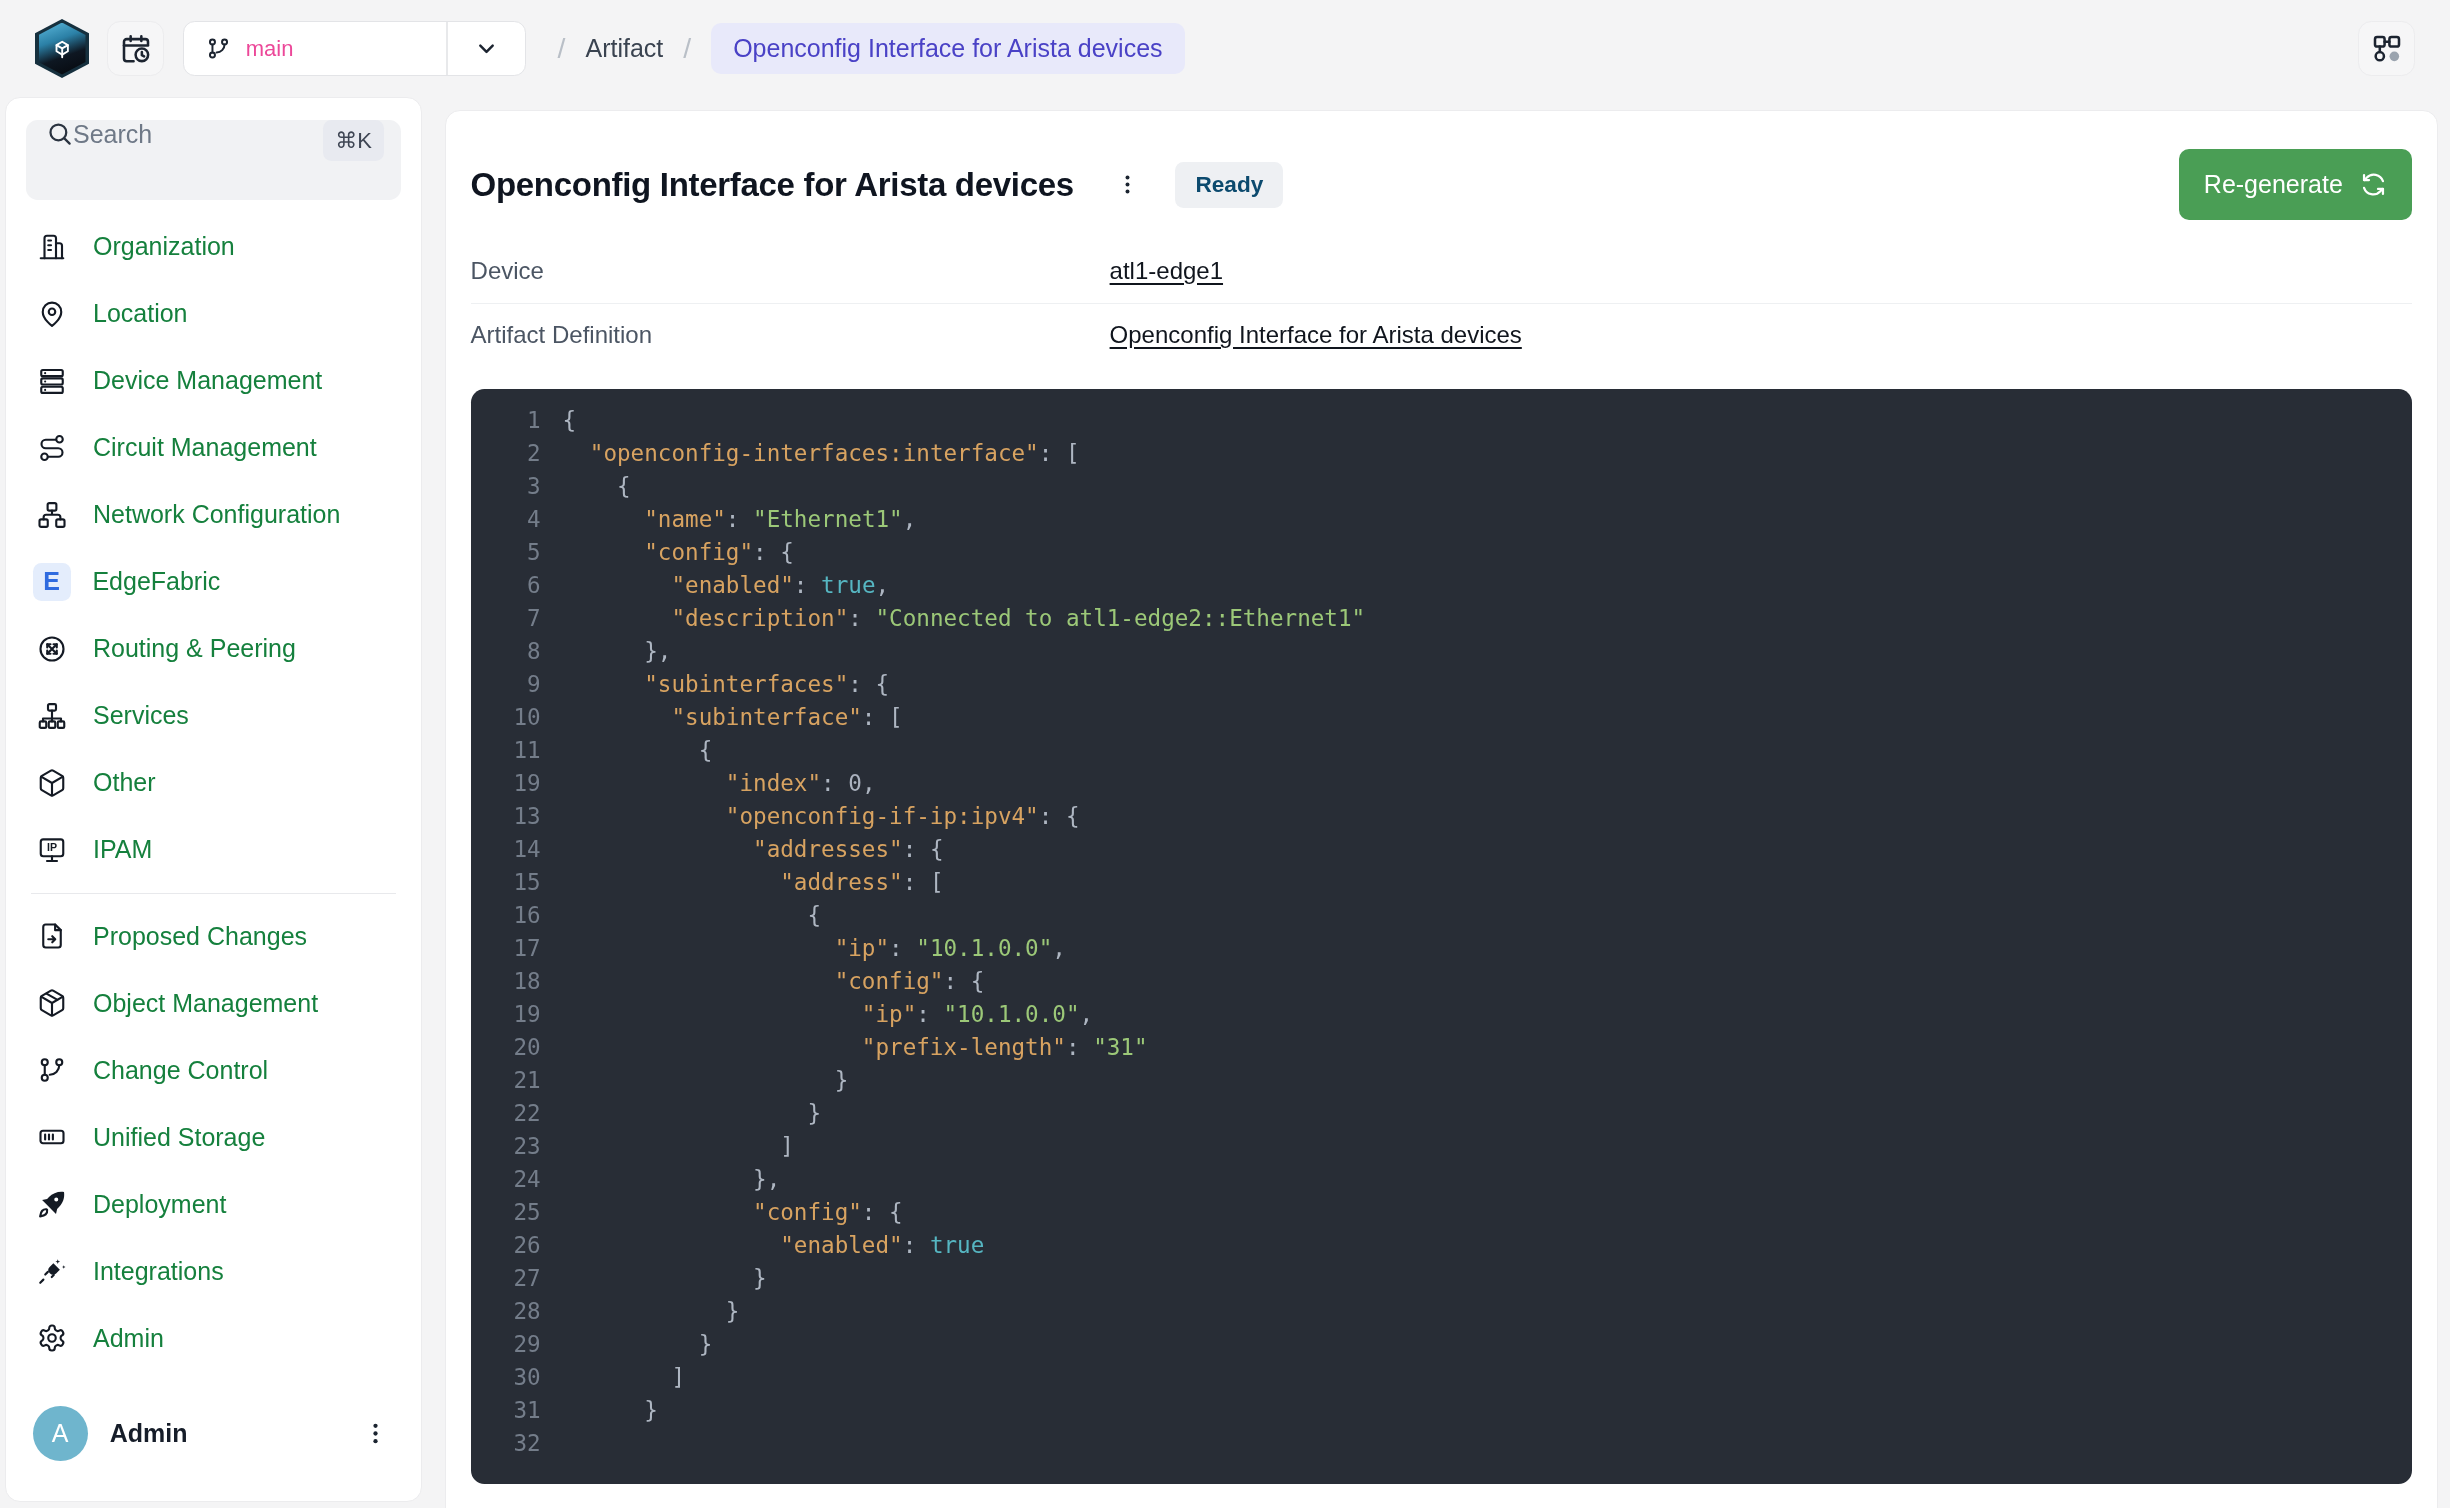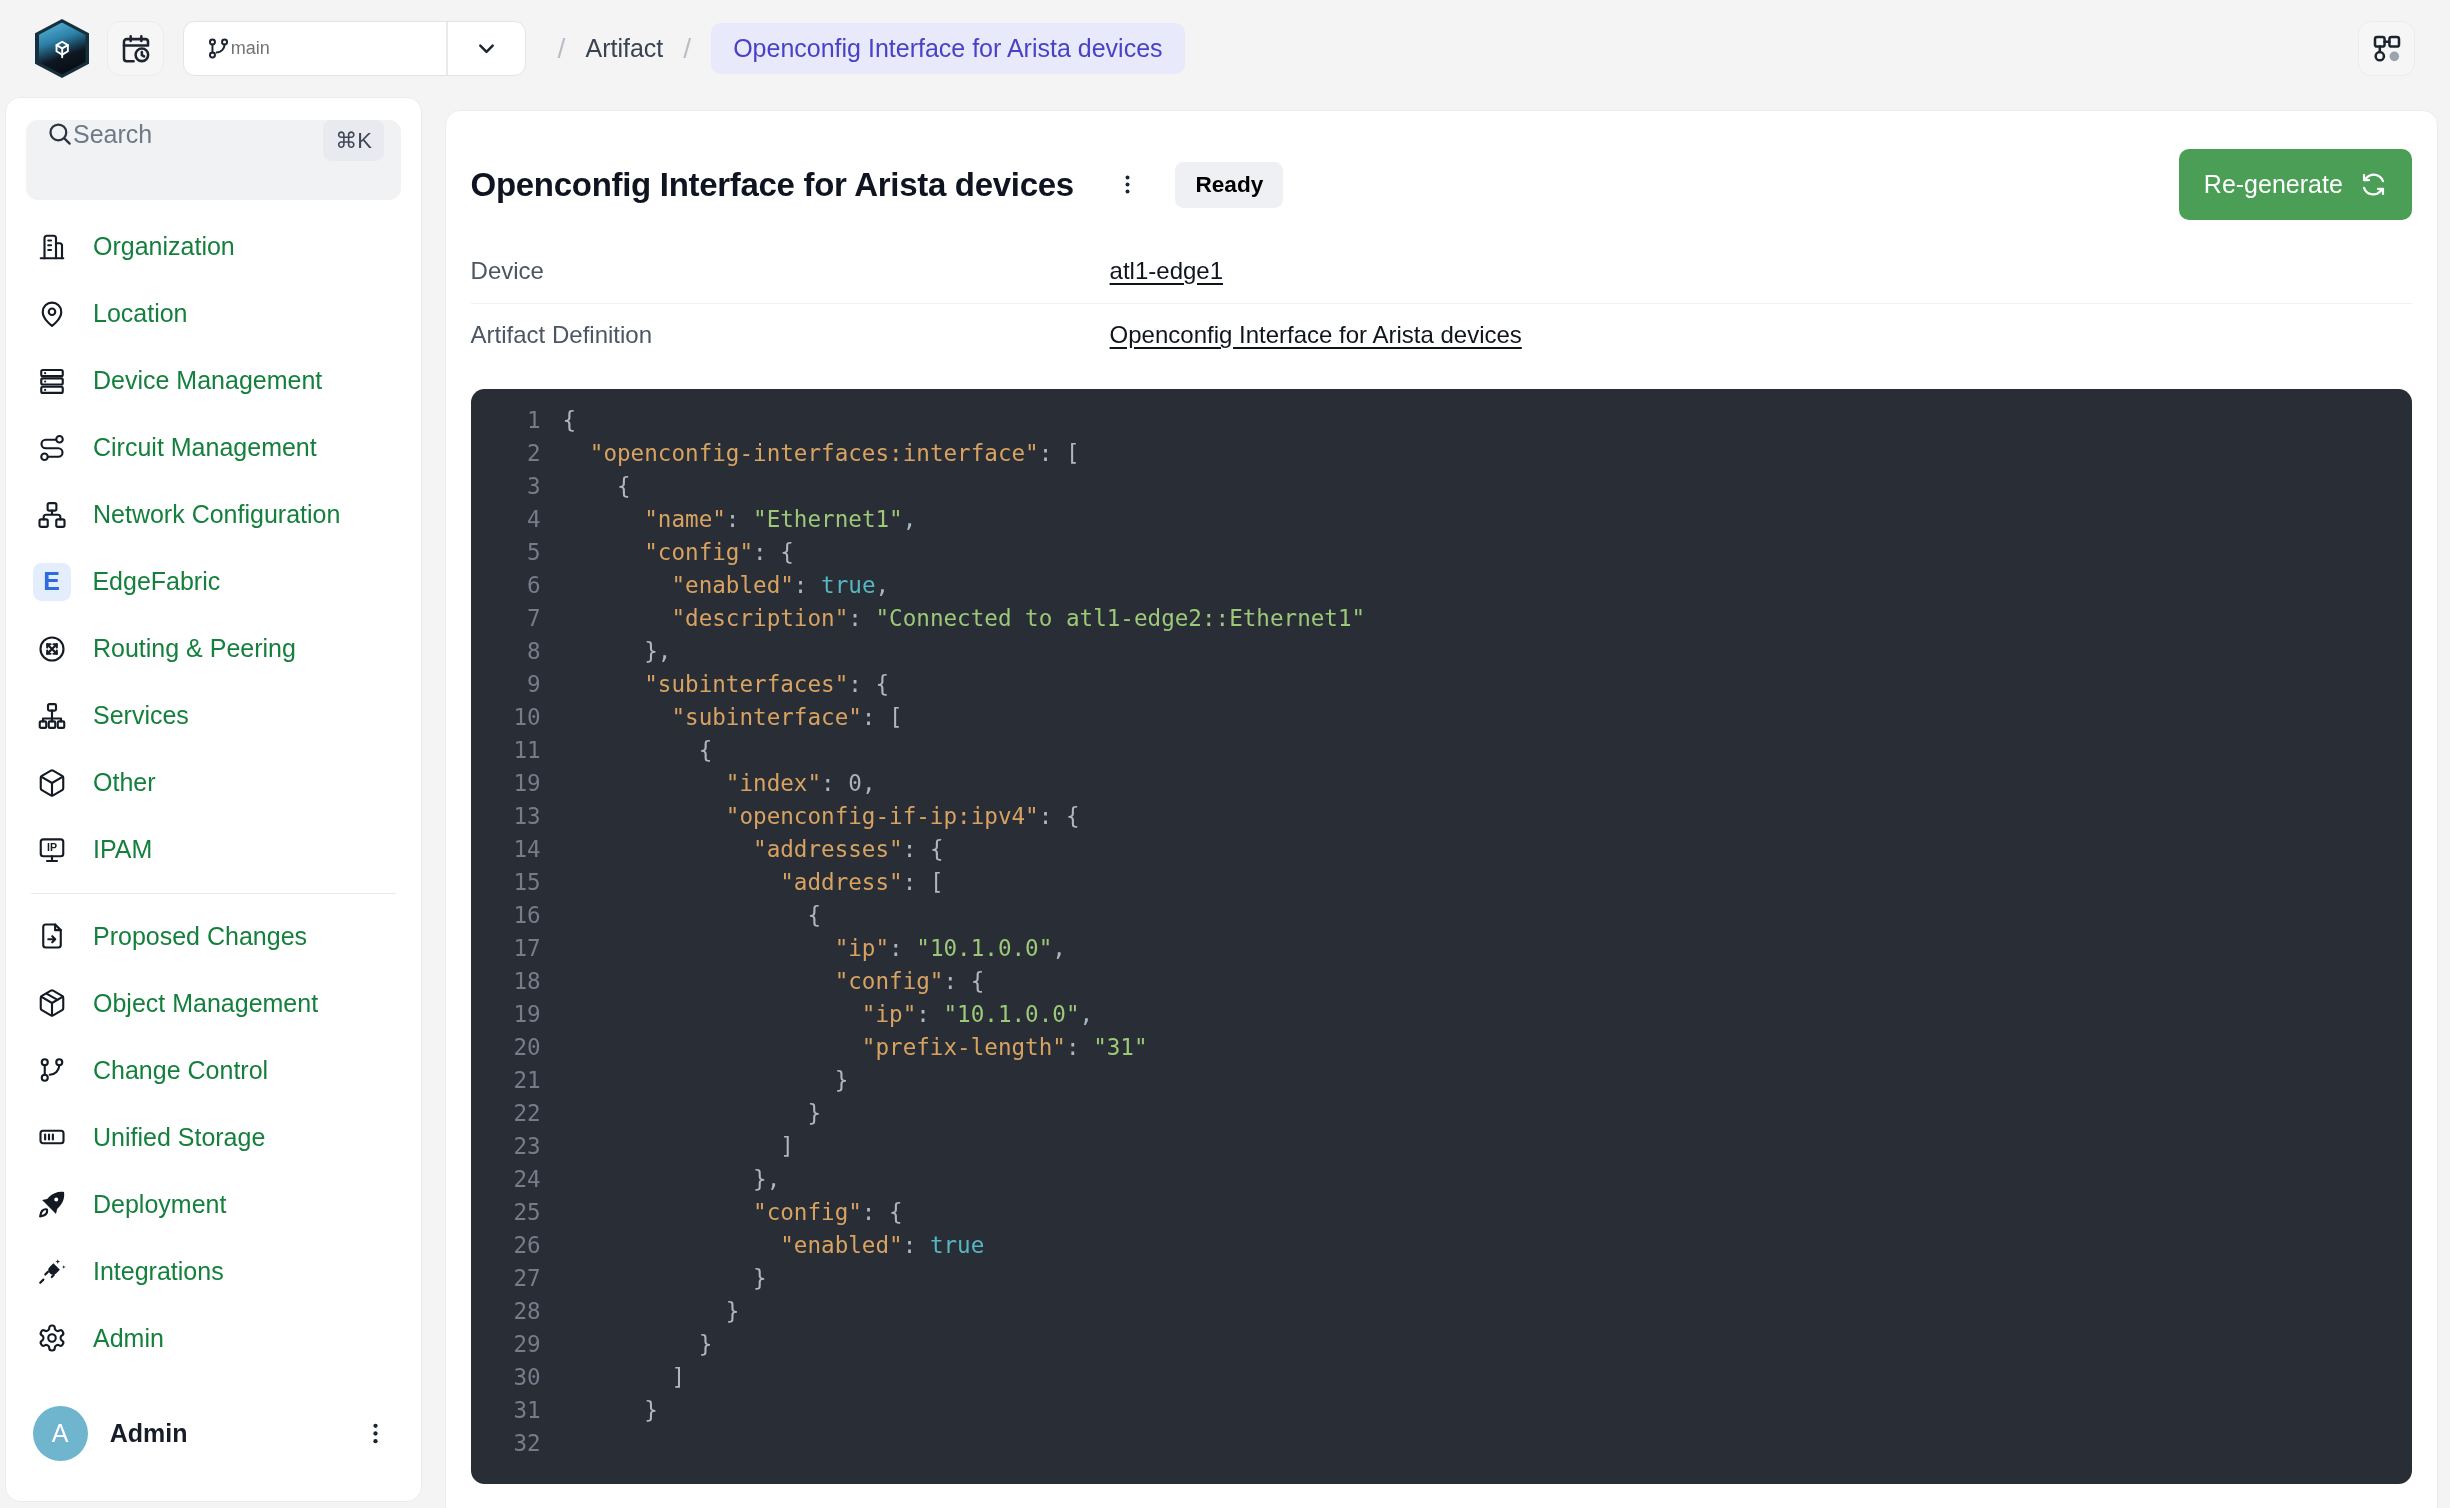--- a/index.html
+++ b/index.html
@@ -26,21 +26,21 @@
     clip-path:polygon(50% 0,100% 24%,100% 76%,50% 100%,0 76%,0 24%);
     background:linear-gradient(160deg,#5cb9dd 0%,#2b80a6 34%,#0e1722 62%,#05070b 100%);
     display:flex;align-items:center;justify-content:center}
   .logo-hex .inner svg{width:28.4px;height:28.4px;stroke:#fff;fill:none;stroke-width:1.6;stroke-linejoin:round;stroke-linecap:round}
   .icon-btn{width:57px;height:55px;border-radius:13.4px;background:#f6f6f7;border:0.8px solid #ececee;
     display:flex;align-items:center;justify-content:center;cursor:pointer;flex:none}
   .icon-btn svg{width:32px;height:32px;stroke:#1c2430;fill:none;stroke-width:1.9;stroke-linecap:round;stroke-linejoin:round}
   .branch-select{height:55px;min-width:343px;background:#fff;border:1.3px solid #e3e4e7;border-radius:11.7px;
     display:flex;align-items:center;padding-left:22px;cursor:pointer}
   .branch-select .gb-icon svg{width:25px;height:25px;stroke:#1c2430;fill:none;stroke-width:1.9;stroke-linecap:round;stroke-linejoin:round}
-  .branch-label{font-size:18px;color:#737373;font-weight:500;margin-left:0}
+  .branch-label{font-size:22px;color:#ec4899;font-weight:500;margin-left:15px}
   .branch-spacer{flex:1}
   .branch-divider{width:1.3px;height:100%;background:#e8e9eb}
   .branch-chevron{width:77px;height:100%;display:flex;align-items:center;justify-content:center}
   .branch-chevron svg{width:27px;height:27px;stroke:#1c2430;fill:none;stroke-width:2.2;stroke-linecap:round;stroke-linejoin:round}
   .breadcrumb{display:flex;align-items:center;gap:20px;margin-left:13.4px}
   .crumb-sep{color:#b9bfc7;font-size:28.4px;font-weight:300}
   .crumb{font-size:25px;color:#3a4350;cursor:pointer}
   .crumb-active{background:var(--crumb-bg);color:var(--crumb-text);font-size:25px;
     padding:11px 22px;border-radius:10px;cursor:pointer}
   .topbar-spacer{flex:1}
@@ -70,21 +70,21 @@
   .kebab-btn svg{width:27px;height:27px}
 
   
   .content{flex:1;margin:13.4px 12.5px 0 22.6px;background:#fff;border:0.8px solid #ececee;border-radius:15px;
     padding:38px 25px;min-height:1412px}
   .header-row{display:flex;align-items:center}
   .page-title{font-size:33px;font-weight:700;margin:0;color:#0f1520;letter-spacing:-0.3px}
   .title-kebab{margin-left:38px;background:none;border:none;padding:3.3px;cursor:pointer;color:#1b2430}
   .title-kebab svg{width:25px;height:25px}
   .status-badge{margin-left:32px;background:#eef0f3;border-radius:8.4px;padding:10px 20px;
-    font-size:22.6px;font-weight:600;color:#000000}
+    font-size:22.6px;font-weight:600;color:#0c4a6e}
   .btn-regenerate{margin-left:auto;height:71px;background:var(--green);color:#fff;border:none;border-radius:10px;
     padding:0 25px;font-size:25px;font-weight:500;display:flex;align-items:center;gap:16.7px;cursor:pointer;
     font-family:"Liberation Sans",sans-serif}
   .btn-regenerate svg{width:27px;height:27px;stroke:#fff;fill:none;stroke-width:2;stroke-linecap:round;stroke-linejoin:round}
 
   .fields{margin-top:18.4px}
   .field-row{display:flex;align-items:center;height:64px;font-size:24px}
   .field-row + .field-row{border-top:0.8px solid #eef0f2}
   .field-label{width:639px;color:#4b5563;flex:none}
   .field-value{color:#10151d;text-decoration:underline;text-underline-offset:4.2px;cursor:pointer}

